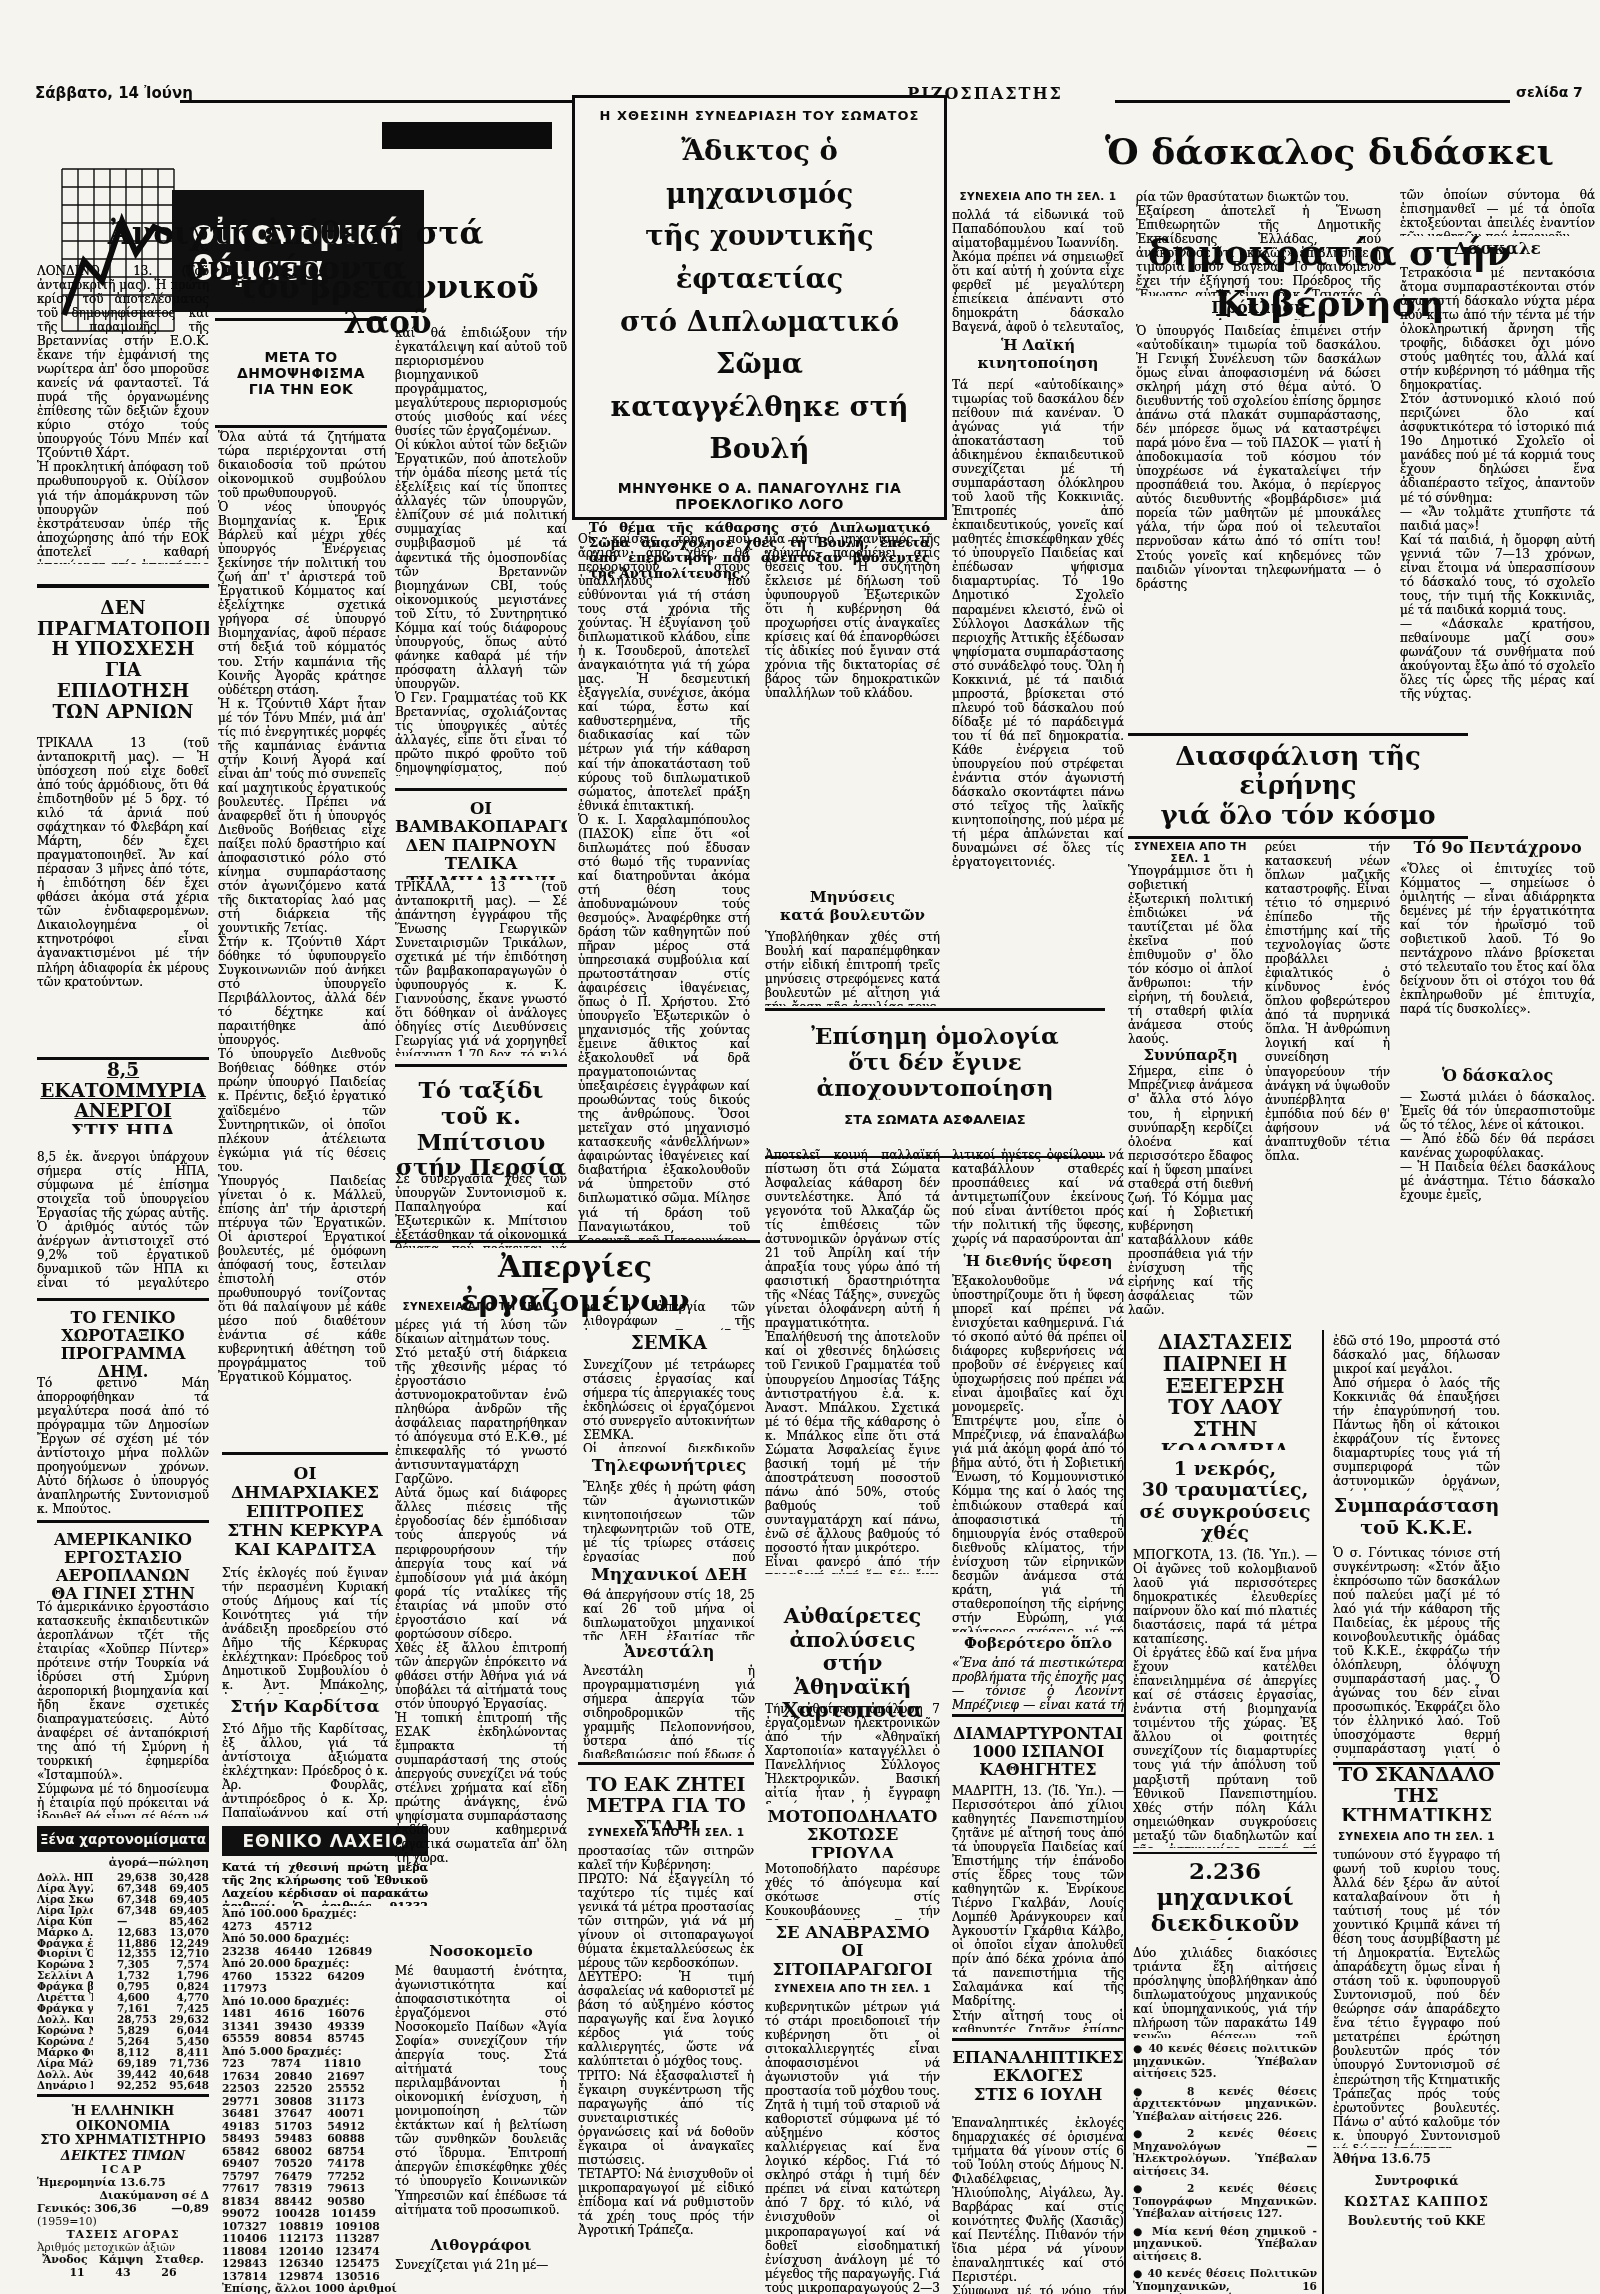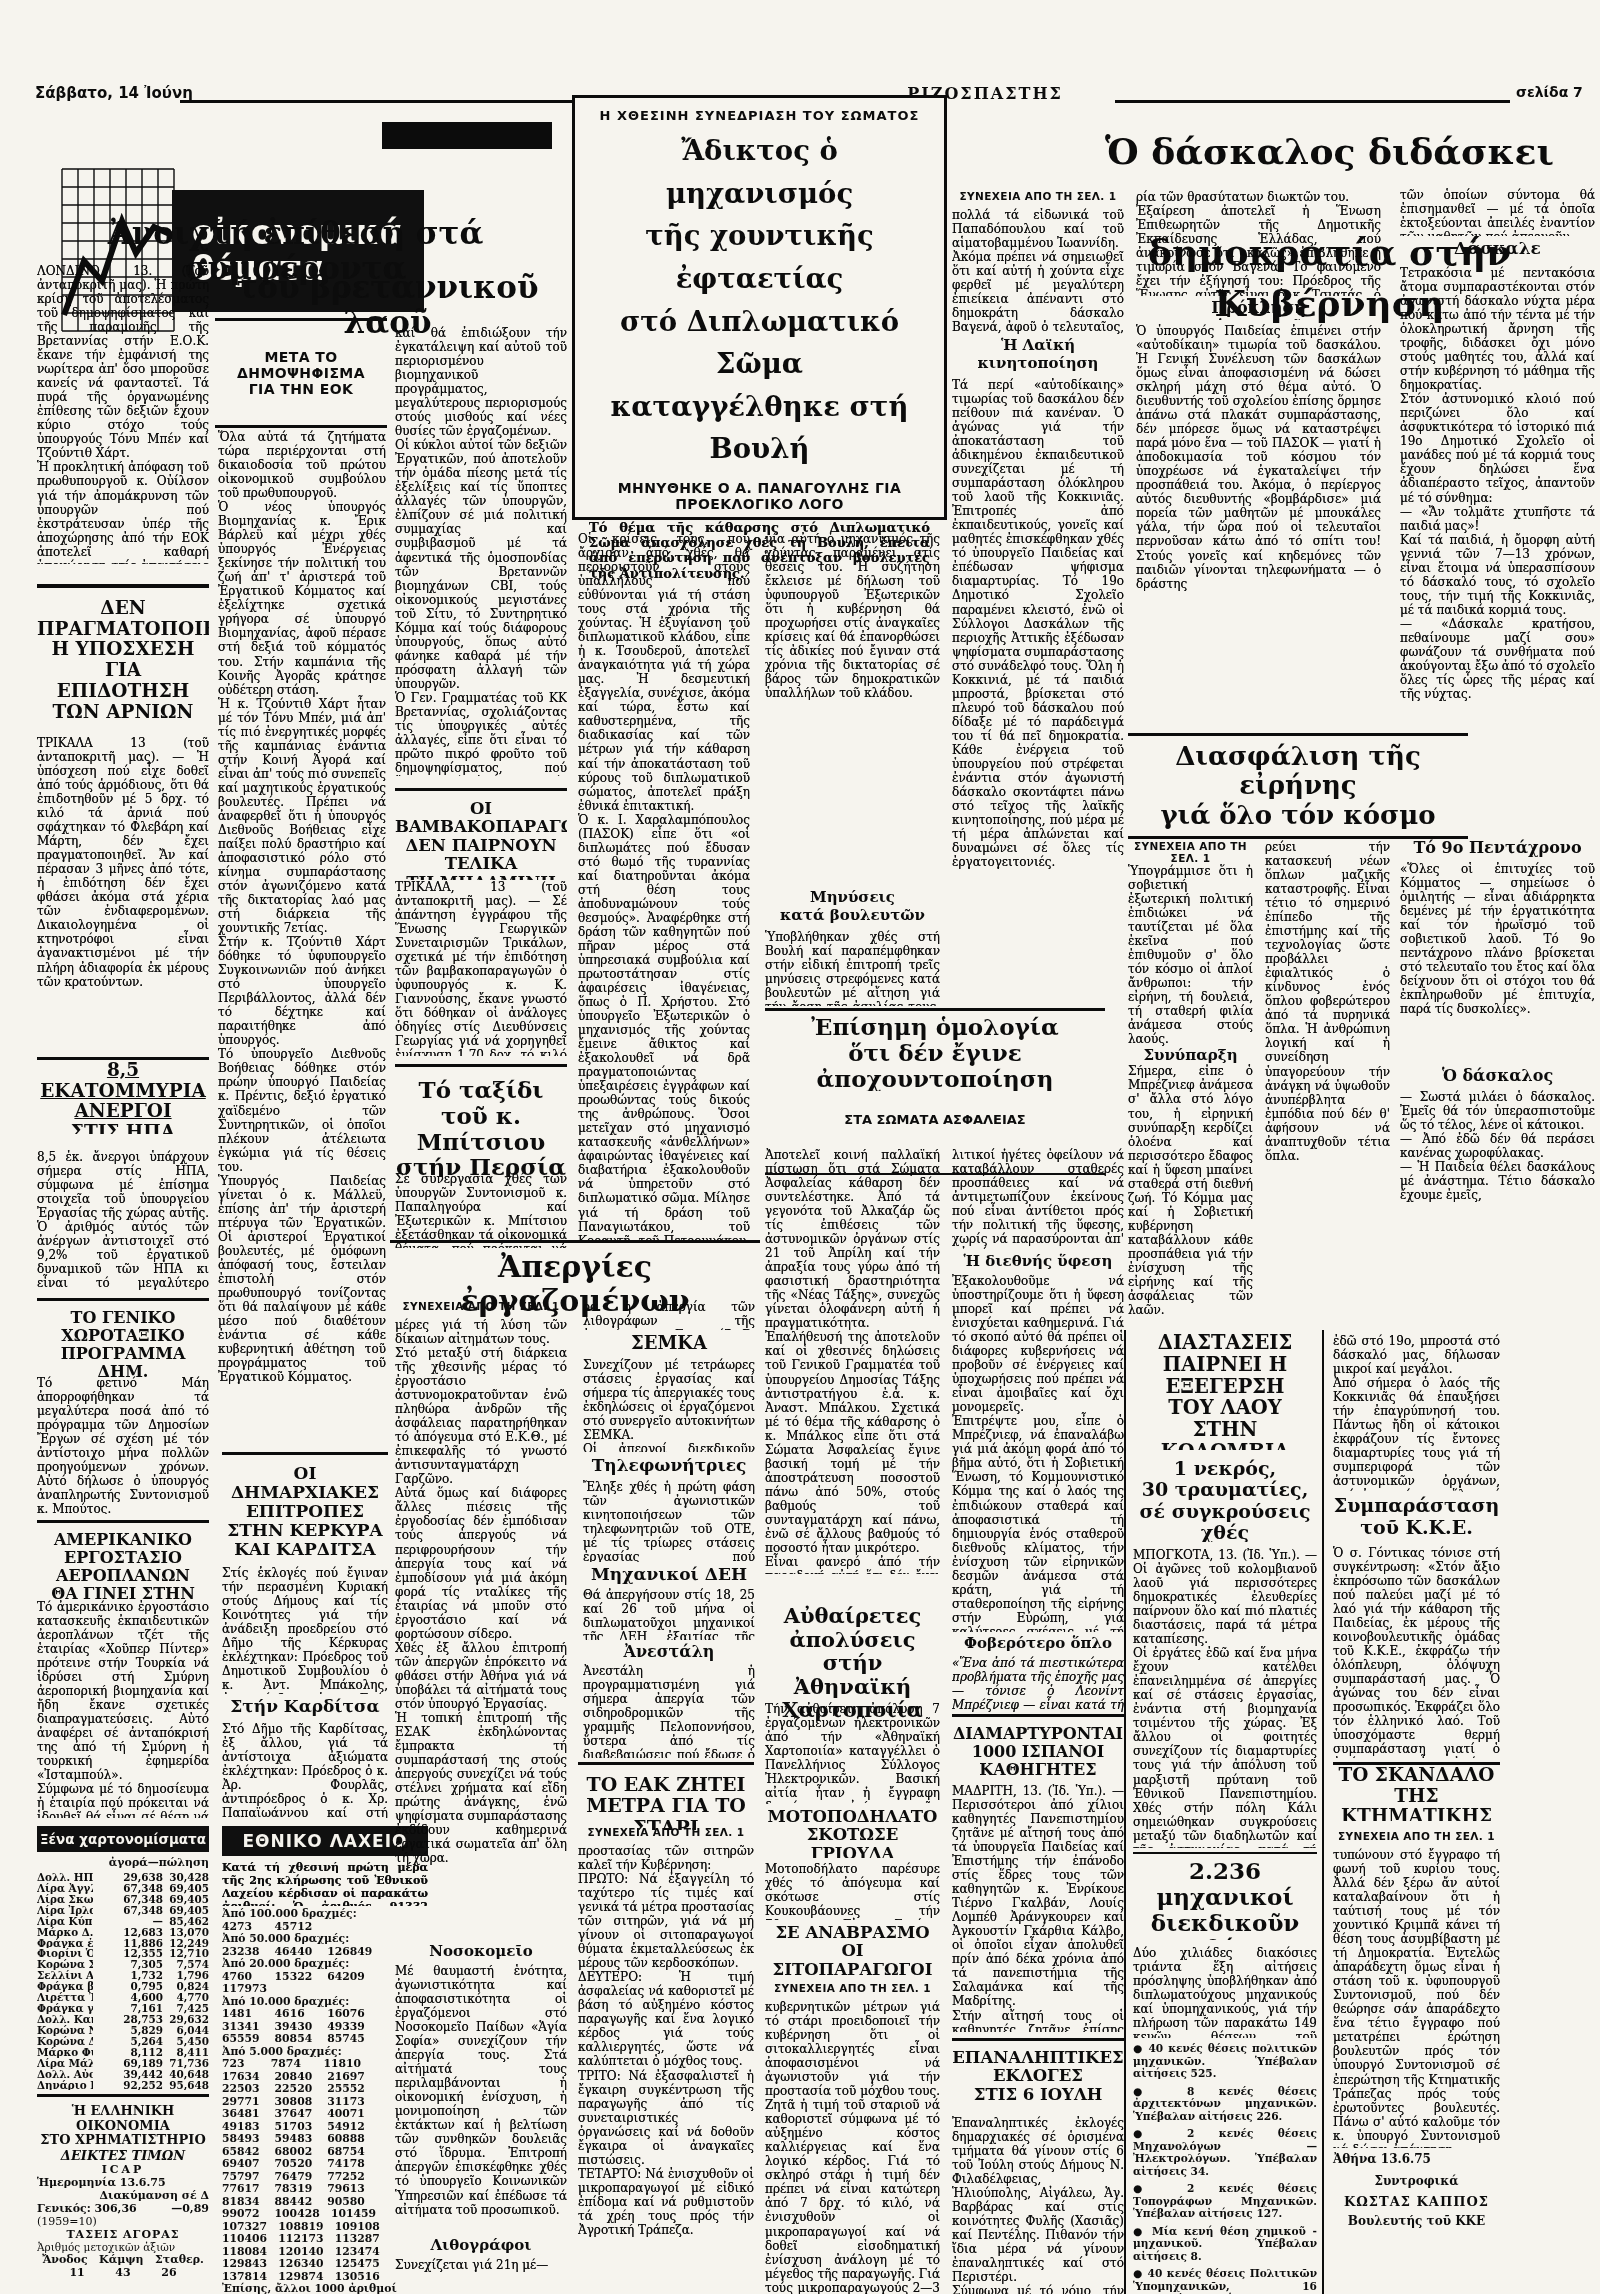--- a/index.html
+++ b/index.html
@@ -17,21 +17,21 @@
       font-family:"DejaVu Serif",serif;}
   .subhead{font-weight:bold;text-align:center;white-space:pre-line;overflow:hidden;}
   .rule{background:#0c0c0c;}
   .vline{background:#0c0c0c;}
   .banner{background:#101010;color:#f6f4ee;display:flex;align-items:center;justify-content:center;
           font-family:"DejaVu Sans",sans-serif;font-weight:bold;overflow:hidden;}
   .banner.italic{}
   .fbox{border:3px solid #0c0c0c;background:#f6f4ee;}
   .cur-row{display:flex;font-size:10.4px;font-weight:bold;line-height:1.05;}
   .cur-row span:first-child{flex:1;overflow:hidden;white-space:nowrap;}
-  .cur-row span:nth-child(2){width:46px;text-align:right;margin-left:24px;}
+  .cur-row span:nth-child(2){width:46px;margin-left:24px;}
   .cur-row span:nth-child(3){width:46px;text-align:right;}
   .lot-line{font-size:10.8px;font-weight:bold;line-height:1.16;white-space:pre-wrap;}
   .bullet{font-size:10.6px;font-weight:bold;text-align:justify;line-height:1.18;margin-bottom:5px;}
   .twocol{column-count:2;column-gap:12px;}
   .sig{text-align:center;font-weight:bold;overflow:hidden;}
 </style>
 </head>
 <body>
 
 <div class="page">
@@ -368,21 +368,21 @@
 — «Ἄν τολμᾶτε χτυπῆστε τά παιδιά μας»!
 Καί τά παιδιά, ἡ ὄμορφη αὐτή γεννιά τῶν 7—13 χρόνων, εἶναι ἕτοιμα νά ὑπερασπίσουν τό δάσκαλό τους, τό σχολεῖο τους, τήν τιμή τῆς Κοκκινιᾶς, μέ τά παιδικά κορμιά τους.
 — «Δάσκαλε κρατήσου, πεθαίνουμε μαζί σου» φωνάζουν τά συνθήματα πού ἀκούγονται ἔξω ἀπό τό σχολεῖο ὅλες τίς ὧρες τῆς μέρας καί τῆς νύχτας.</div>
   <div class="abs subhead" style="left:1400px;top:838px;width:195px;font-size:16px;height:22px;">Τό 9ο Πεντάχρονο</div>
   <div class="abs body" style="left:1400px;top:862px;width:195px;height:200px;">«Ὅλες οἱ ἐπιτυχίες τοῦ Κόμματος — σημείωσε ὁ ὁμιλητής — εἶναι ἀδιάρρηκτα δεμένες μέ τήν ἐργατικότητα καί τόν ἡρωϊσμό τοῦ σοβιετικοῦ λαοῦ. Τό 9ο πεντάχρονο πλάνο βρίσκεται στό τελευταῖο του ἔτος καί ὅλα δείχνουν ὅτι οἱ στόχοι του θά ἐκπληρωθοῦν μέ ἐπιτυχία, παρά τίς δυσκολίες».</div>
   <div class="abs subhead" style="left:1400px;top:1066px;width:195px;font-size:16px;height:22px;">Ὁ δάσκαλος</div>
   <div class="abs body" style="left:1400px;top:1090px;width:195px;height:238px;">— Σωστά μιλάει ὁ δάσκαλος. Ἐμεῖς θά τόν ὑπερασπιστοῦμε ὥς τό τέλος, λένε οἱ κάτοικοι.
 — Ἀπό ἐδῶ δέν θά περάσει κανένας χωροφύλακας.
 — Ἡ Παιδεία θέλει δασκάλους μέ ἀνάστημα. Τέτιο δάσκαλο ἔχουμε ἐμεῖς,</div>
 
-  <div class="abs" style="left:765px;top:1008px;width:340px;height:167px;border-top:3px solid #0c0c0c;border-bottom:2px solid #0c0c0c;box-sizing:border-box;padding-top:3px;">
+  <div class="abs" style="left:765px;top:1008px;width:340px;height:150px;border-top:3px solid #0c0c0c;border-bottom:2px solid #0c0c0c;box-sizing:border-box;padding-top:12px;">
     <div class="hl" style="font-size:23px;">Ἐπίσημη ὁμολογία
 ὅτι δέν ἔγινε
 ἀποχουντοποίηση</div>
   </div>
   <div class="abs kicker" style="left:1108px;top:1030px;width:0px;height:0px;overflow:hidden;"></div>
   <div class="abs subhead" style="left:765px;top:1112px;width:340px;font-size:13px;font-family:'DejaVu Sans',sans-serif;height:0;overflow:visible;">ΣΤΑ ΣΩΜΑΤΑ ΑΣΦΑΛΕΙΑΣ</div>
   <div class="abs body" style="left:765px;top:1148px;width:175px;height:426px;">Ἀποτελεῖ κοινή παλλαϊκή πίστωση ὅτι στά Σώματα Ἀσφαλείας κάθαρση δέν συντελέστηκε. Ἀπό τά γεγονότα τοῦ Ἀλκαζάρ ὥς τίς ἐπιθέσεις τῶν ἀστυνομικῶν ὀργάνων στίς 21 τοῦ Ἀπρίλη καί τήν ἀπραξία τους γύρω ἀπό τή φασιστική δραστηριότητα τῆς «Νέας Τάξης», συνεχῶς γίνεται ὁλοφάνερη αὐτή ἡ πραγματικότητα.
 Ἐπαλήθευσή της ἀποτελοῦν καί οἱ χθεσινές δηλώσεις τοῦ Γενικοῦ Γραμματέα τοῦ ὑπουργείου Δημοσίας Τάξης ἀντιστρατήγου ἐ.ἀ. κ. Ἀναστ. Μπάλκου. Σχετικά μέ τό θέμα τῆς κάθαρσης ὁ κ. Μπάλκος εἶπε ὅτι στά Σώματα Ἀσφαλείας ἔγινε βασική τομή μέ τήν ἀποστράτευση ποσοστοῦ πάνω ἀπό 50%, στούς βαθμούς τοῦ συνταγματάρχη καί πάνω, ἐνῶ σέ ἄλλους βαθμούς τό ποσοστό ἦταν μικρότερο.
 Εἶναι φανερό ἀπό τήν παραδοχή αὐτή ὅτι δέν ἔχει πειραχτεῖ ὁ χουντικός μηχανισμός ἀπό τό βαθμό τοῦ ταγματάρχη καί κάτω. Ἀλλά οἱ κατώτεροι βαθμοί τῶν Σωμάτων εἶναι πού ἐγκολπώθηκαν στά «σκυλώματα» τῆς δικτατορίας καί ἀνήκουν ὁπωσδήποτε σέ αὐτούς οἱ ἀπόφοιτοι τῶν σχολῶν ὅλων αὐτῶν τῶν χρόνων καί τά πρακτικά ὄργανα τοῦ τυραννικοῦ καθεστῶτος.</div>
 

